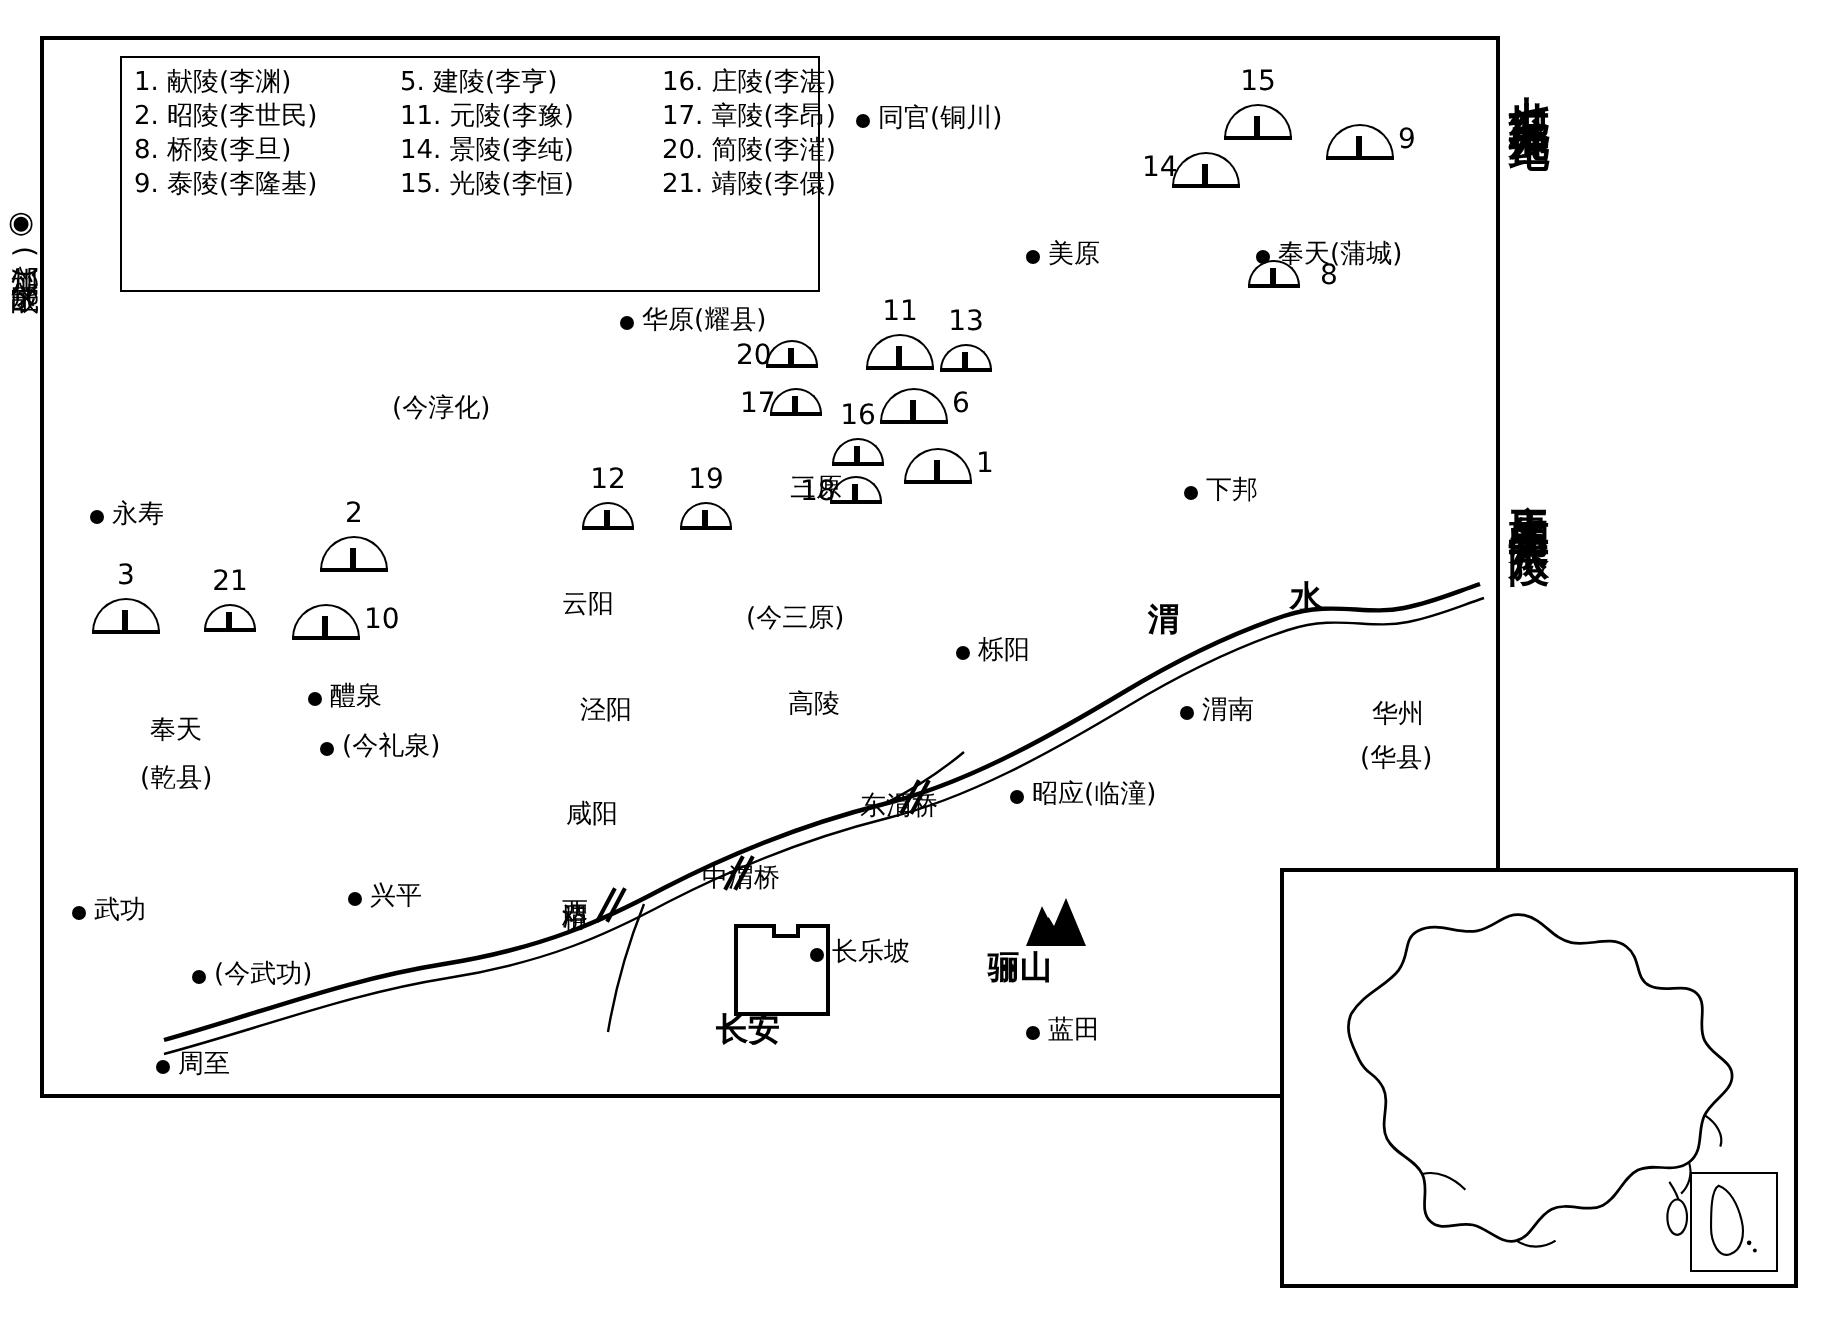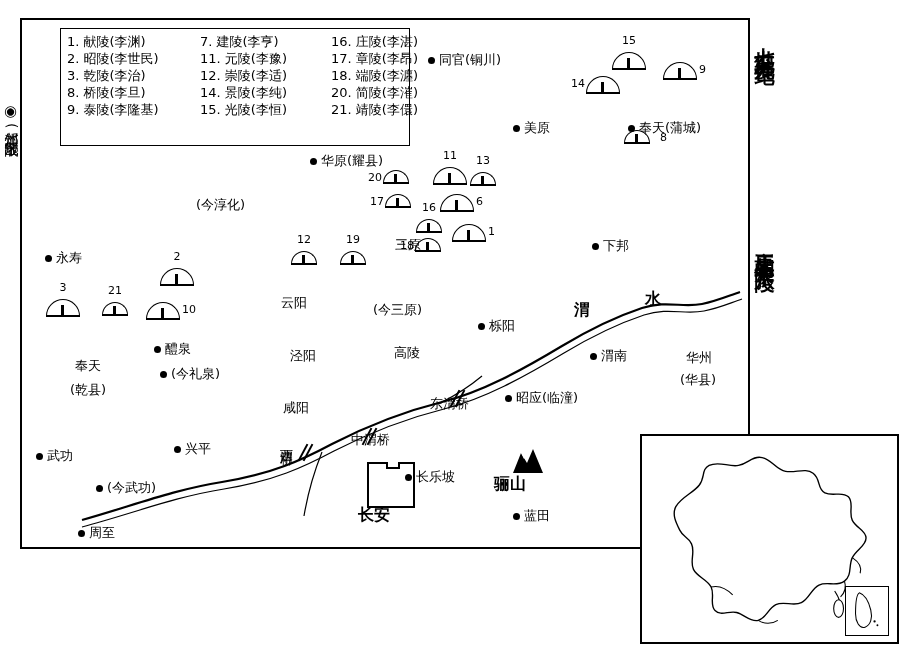--- a/index.html
+++ b/index.html
@@ -74,21 +74,21 @@
     position:absolute;left:0;top:20px;width:34px;height:1.8px;background:#000;
   }
   .tomb .peg{
     position:absolute;left:15px;top:10px;width:3px;height:10px;background:#000;
   }
   .tomb.small{width:26px;height:18px;}
   .tomb.small .mound{width:26px;height:13px;top:4px;border-radius:13px 13px 0 0;}
   .tomb.small .base{width:26px;top:16px;}
   .tomb.small .peg{left:11px;top:8px;height:8px;}
   .tomb .num{
-    position:absolute;font-size:11px;line-height:12px;white-space:nowrap;
+    position:absolute;font-size:14px;line-height:12px;white-space:nowrap;
   }
   .tomb .num.top{left:50%;transform:translateX(-50%);top:-13px;}
   .tomb .num.left{left:-15px;top:6px;}
   .tomb .num.right{left:36px;top:6px;}
 
   
   .plain-label{position:absolute;font-size:13px;line-height:15px;white-space:nowrap;}
   .big-label{position:absolute;font-size:16px;font-weight:bold;white-space:nowrap;}
   .v-label{position:absolute;writing-mode:vertical-rl;font-size:13px;line-height:15px;letter-spacing:1px;}
 
@@ -172,32 +172,27 @@
         <path d="M2,28 L10,8 L16,18 L22,4 L32,28 Z" fill="#000"></path>
         <path d="M10,8 L13,14 L16,10 Z" fill="#fff"></path>
       </svg>
     </div>
 
   </div>
 
   <div class="legend">
     <div class="legend-row">
       <div class="legend-col c1">1. 献陵(李渊)</div>
-      <div class="legend-col c2">7. 建陵(李亨)</div>
+      <div class="legend-col c2">5. 建陵(李亨)</div>
       <div class="legend-col c3">16. 庄陵(李湛)</div>
     </div>
     <div class="legend-row">
       <div class="legend-col c1">2. 昭陵(李世民)</div>
       <div class="legend-col c2">11. 元陵(李豫)</div>
       <div class="legend-col c3">17. 章陵(李昂)</div>
-    </div>
-    <div class="legend-row">
-      <div class="legend-col c1">3. 乾陵(李治)</div>
-      <div class="legend-col c2">12. 崇陵(李适)</div>
-      <div class="legend-col c3">18. 端陵(李瀍)</div>
     </div>
     <div class="legend-row">
       <div class="legend-col c1">8. 桥陵(李旦)</div>
       <div class="legend-col c2">14. 景陵(李纯)</div>
       <div class="legend-col c3">20. 简陵(李漼)</div>
     </div>
     <div class="legend-row">
       <div class="legend-col c1">9. 泰陵(李隆基)</div>
       <div class="legend-col c2">15. 光陵(李恒)</div>
       <div class="legend-col c3">21. 靖陵(李儇)</div>

